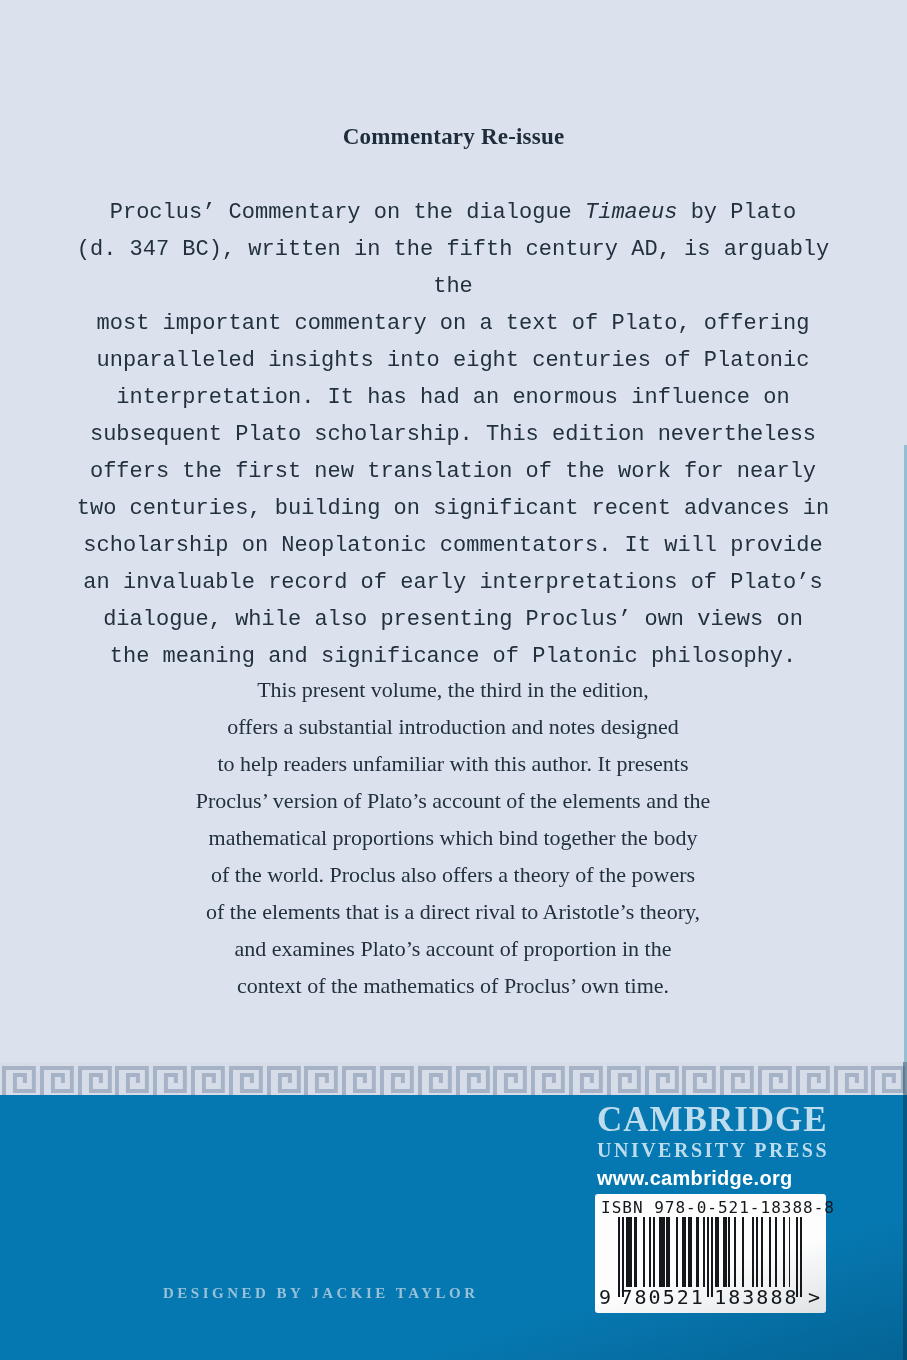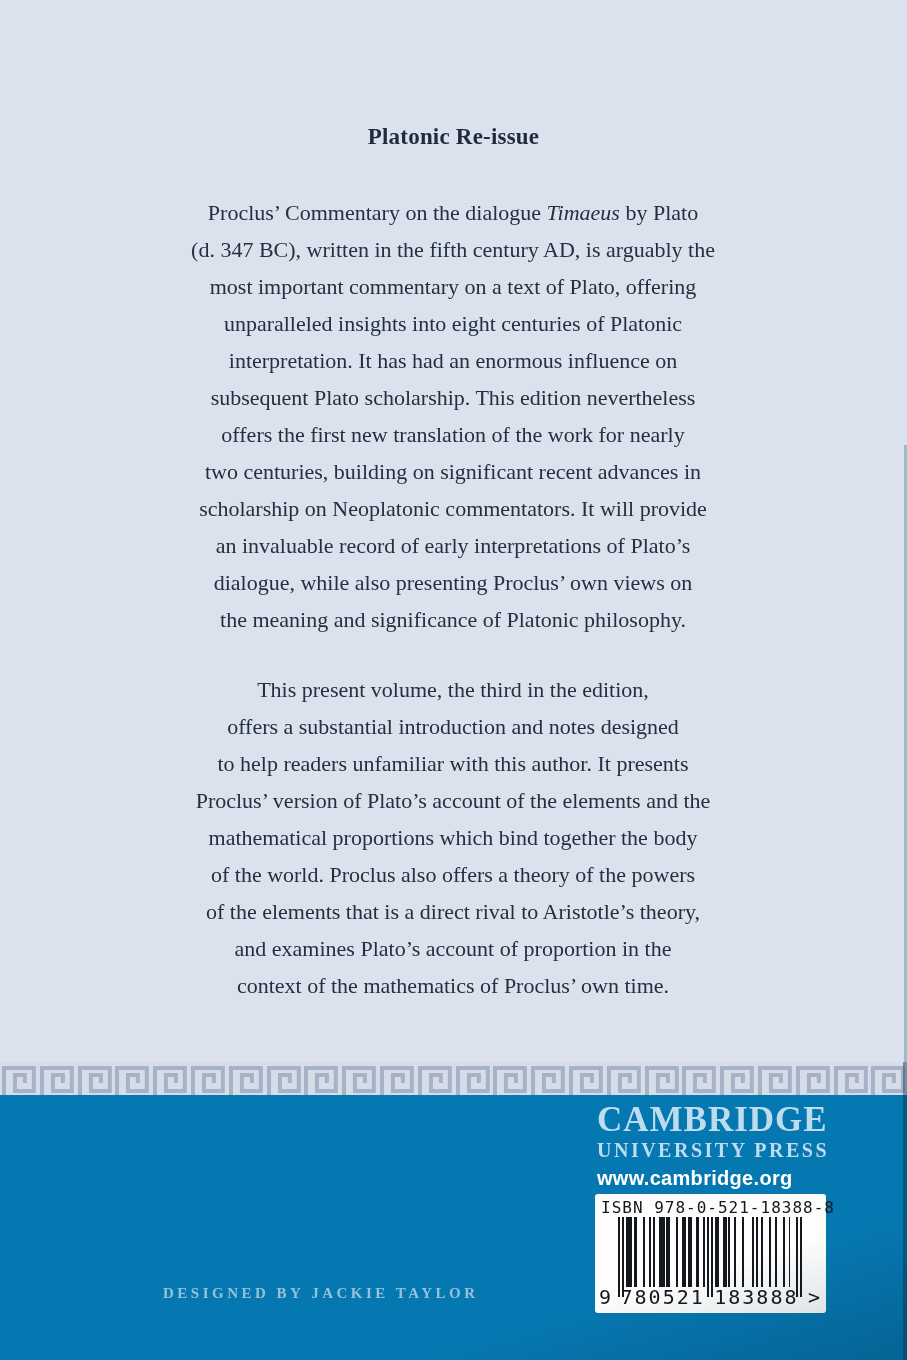--- a/index.html
+++ b/index.html
@@ -14,21 +14,21 @@
   .page-title{
     position:absolute;top:124px;left:0;width:100%;
     text-align:center;font-size:23px;font-weight:bold;
     color:#1e2c3b;letter-spacing:.2px;margin:0;
   }
   .para{
     position:absolute;left:63px;width:780px;
     margin:0;text-align:center;white-space:pre-line;
     font-size:22px;line-height:37px;color:#22303f;
   }
-  .para-1{top:194px;}
+  .para-1{top:194px;font-family:Liberation Mono, monospace;}
   .para-2{top:671px;}
   .para i{font-style:italic;}
   
   .meander-band{
     position:absolute;top:1062px;left:0;width:907px;height:33px;
     display:flex;overflow:hidden;background:#d6dde9;
   }
   .meander-band svg{flex:0 0 auto;display:block;}
   .band-divider{
     position:absolute;top:1095px;left:0;width:907px;height:4px;
@@ -91,21 +91,21 @@
   .edge-right-dark{
     position:absolute;top:1062px;right:0;width:4px;height:298px;
     background:rgba(2,50,78,.45);
   }
 </style>
 </head>
 <body>
 
 <div class="cover">
 
-  <h1 class="page-title">Platonic Re-issue</h1>
+  <h1 class="page-title">Commentary Re-issue</h1>
 
   <p class="para para-1"><span>Proclus’ Commentary on the dialogue </span><i>Timaeus</i><span> by Plato
 (d. 347 BC), written in the fifth century AD, is arguably the
 most important commentary on a text of Plato, offering
 unparalleled insights into eight centuries of Platonic
 interpretation. It has had an enormous influence on
 subsequent Plato scholarship. This edition nevertheless
 offers the first new translation of the work for nearly
 two centuries, building on significant recent advances in
 scholarship on Neoplatonic commentators. It will provide

